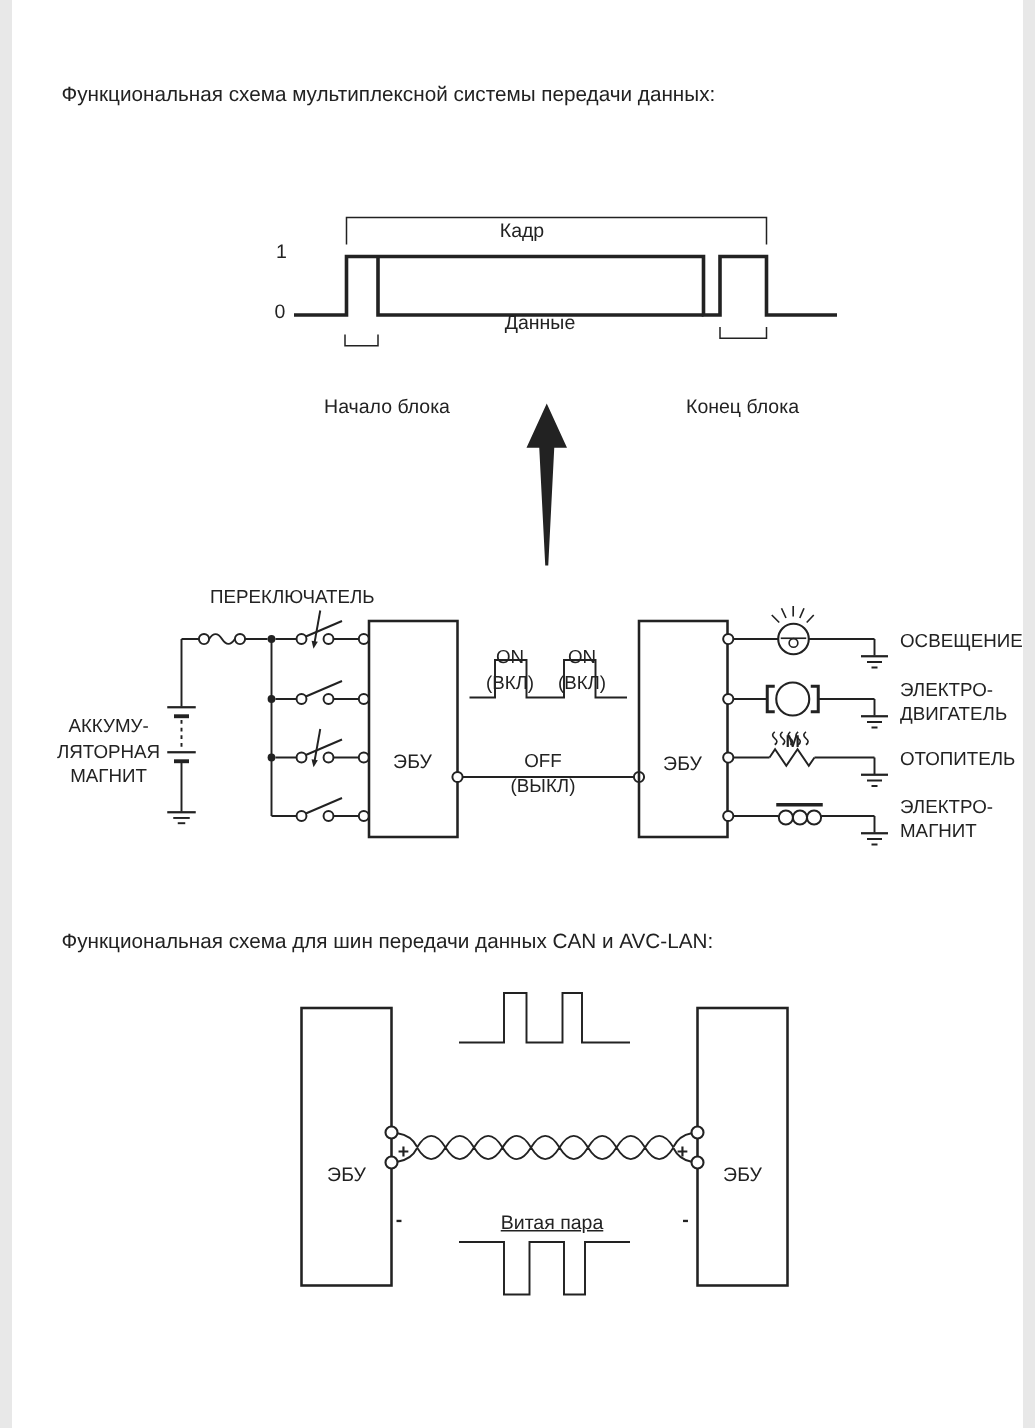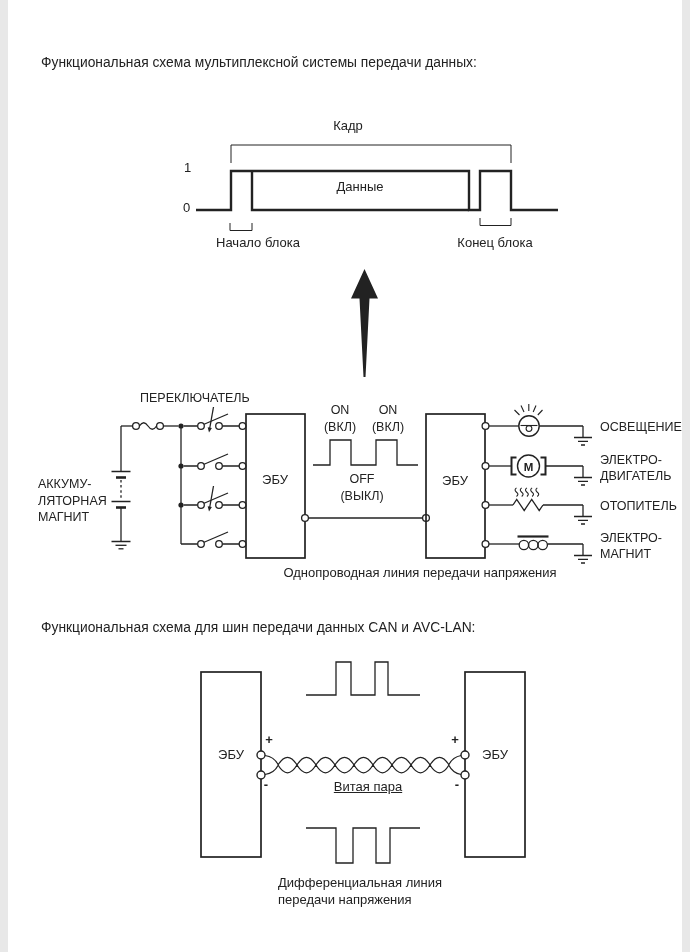--- a/index.html
+++ b/index.html
@@ -15,21 +15,21 @@
   }
   .page svg { position:absolute; left:0; top:0; }
   .ln   { fill:none; stroke:var(--ink); stroke-width:1.3; }
   .thick{ fill:none; stroke:var(--ink); stroke-width:2.4; }
   .box  { fill:none; stroke:var(--ink); stroke-width:1.7; }
   .thin { fill:none; stroke:var(--ink); stroke-width:1; }
   .node { fill:#ffffff; stroke:var(--ink); stroke-width:1.3; }
   .dot  { fill:var(--ink); stroke:none; }
   .solid{ fill:var(--ink); stroke:none; }
   .txt  { position:absolute; white-space:nowrap; font-size:13px; line-height:16.5px; }
-  .c    { transform:translateX(-50%); text-align:center; }
+  .c    { transform:translateX(-50%); text-align:center;margin-top:28px; }
   .title{ font-size:13.8px; }
   .small{ font-size:12.5px; }
   .pm   { font-size:13px; font-weight:700; }
 </style>
 </head>
 <body>
 
 <div class="page">
 
   <svg width="690" height="952" viewBox="0 0 690 952">
@@ -208,21 +208,21 @@
   <div class="txt title" style="left:33px; top:55px;">Функциональная схема мультиплексной системы передачи данных:</div>
 
   <div class="txt c" style="left:340px; top:118px;">Кадр</div>
   <div class="txt" style="left:176px; top:160px;">1</div>
   <div class="txt" style="left:175px; top:200px;">0</div>
   <div class="txt c" style="left:352px; top:179px;">Данные</div>
   <div class="txt c" style="left:250px; top:235px;">Начало блока</div>
   <div class="txt c" style="left:487px; top:235px;">Конец блока</div>
 
   <div class="txt small" style="left:132px; top:390px;">ПЕРЕКЛЮЧАТЕЛЬ</div>
-  <div class="txt small" style="left:30px; top:476px;">
+  <div class="txt small" style="left:30px; top:476px;text-align:center;">
     <div>АККУМУ-</div>
     <div>ЛЯТОРНАЯ</div>
     <div>МАГНИТ</div>
   </div>
   <div class="txt c" style="left:267px; top:472px;">ЭБУ</div>
   <div class="txt c small" style="left:332px; top:402px;">
     <div>ON</div>
     <div>(ВКЛ)</div>
   </div>
   <div class="txt c small" style="left:380px; top:402px;">
@@ -239,28 +239,23 @@
   <div class="txt small" style="left:592px; top:419px;">ОСВЕЩЕНИЕ</div>
   <div class="txt small" style="left:592px; top:451.5px;">
     <div>ЭЛЕКТРО-</div>
     <div>ДВИГАТЕЛЬ</div>
   </div>
   <div class="txt small" style="left:592px; top:498px;text-align:right;">ОТОПИТЕЛЬ</div>
   <div class="txt small" style="left:592px; top:529.5px;">
     <div>ЭЛЕКТРО-</div>
     <div>МАГНИТ</div>
   </div>
-  <div class="txt c" style="left:412px; top:565px;">Однопроводная линия передачи напряжения</div>
 
   <div class="txt title" style="left:33px; top:620px;">Функциональная схема для шин передачи данных CAN и AVC-LAN:</div>
   <div class="txt c" style="left:223px; top:747px;">ЭБУ</div>
   <div class="txt c" style="left:487px; top:747px;">ЭБУ</div>
   <div class="txt c pm" style="left:261px; top:732px;">+</div>
   <div class="txt c pm" style="left:258px; top:777px;">-</div>
   <div class="txt c pm" style="left:447px; top:732px;">+</div>
   <div class="txt c pm" style="left:449px; top:777px;">-</div>
   <div class="txt c" style="left:360px; top:779px;text-decoration:underline;">Витая пара</div>
-  <div class="txt" style="left:270px; top:874px; line-height:17px;">
-    <div>Дифференциальная линия</div>
-    <div>передачи напряжения</div>
-  </div>
 
 </div>
 
 </body></html>

